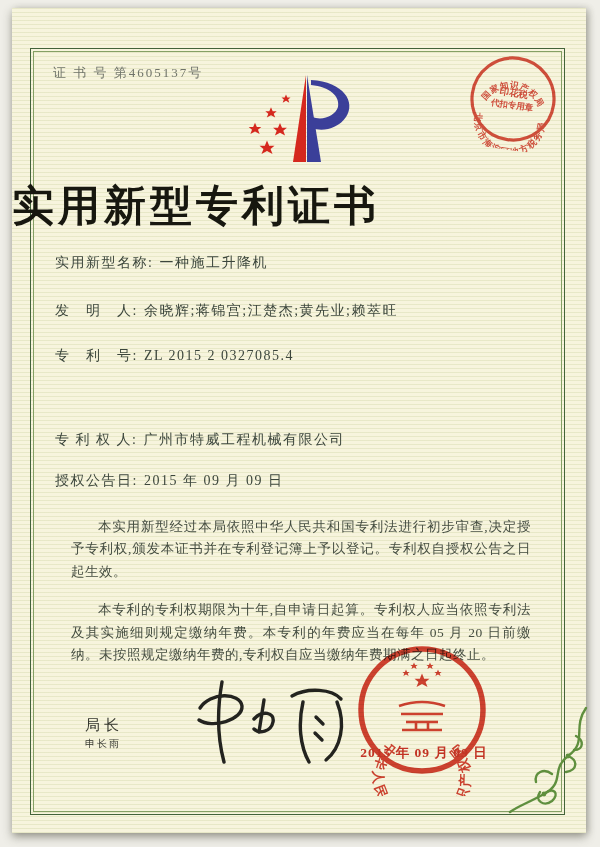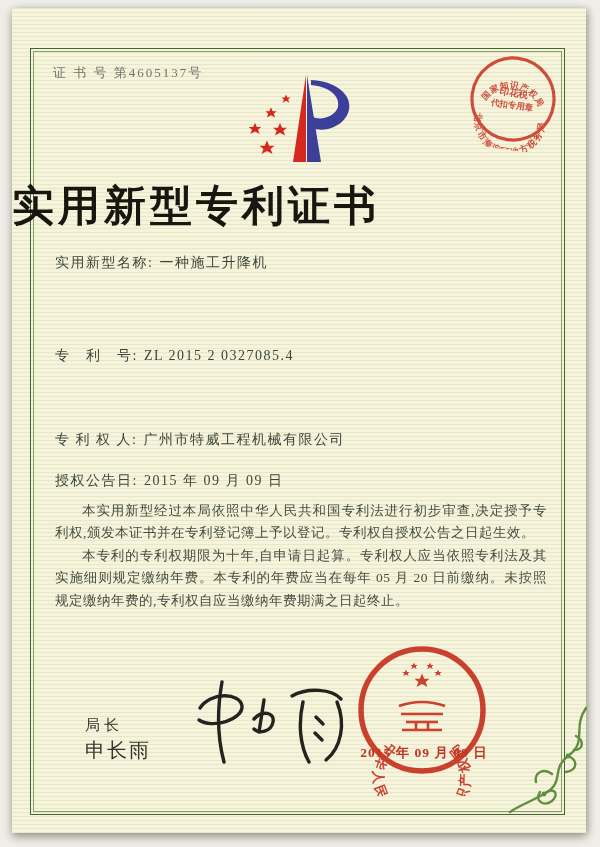--- a/index.html
+++ b/index.html
@@ -26,23 +26,23 @@
     position:absolute;left:0;top:150px;width:100%;text-align:left;
     font-size:42px;font-weight:bold;letter-spacing:4px;color:#17170f;margin-top:20px;
   }
   .field-row{position:absolute;left:43px;font-size:14px;color:#3c463c;letter-spacing:1.5px;white-space:nowrap;}
   .field-row .lbl{margin-right:6px;}
   .r0{top:246px}.r1{top:294px}.r2{top:339px}.r3{top:380px}.r4{top:423px}.r5{top:464px}
   .paras{
     position:absolute;left:43px;top:492px;width:492px;
     font-size:13.5px;line-height:22.4px;color:#464e42;text-align:justify;letter-spacing:.5px;
   }
-  .paras p{margin:0;text-indent:2em;}
+  .paras p{margin:16px;text-indent:2em;}
   .signer-title{position:absolute;left:73px;top:708px;font-size:15px;color:#33352c;letter-spacing:4px;}
-  .signer-name{position:absolute;left:73px;top:729px;font-size:20px;color:#33352c;letter-spacing:2px;text-align:right;}
+  .signer-name{position:absolute;left:73px;top:729px;font-size:10px;color:#33352c;letter-spacing:2px;text-align:right;}
   .signature{position:absolute;left:172px;top:664px;width:178px;height:104px;}
   .office-seal{position:absolute;left:324px;top:616px;width:172px;height:172px;mix-blend-mode:multiply;opacity:.95;}
   .seal-date{
     position:absolute;left:318px;top:736px;width:188px;text-align:center;z-index:5;
     color:#c23324;font-size:13.5px;letter-spacing:1px;font-weight:bold;
   }
   .tax-seal{position:absolute;left:450px;top:40px;width:102px;height:102px;mix-blend-mode:multiply;opacity:.88;transform:rotate(8deg);}
   .footer-page{position:absolute;left:0;top:768px;width:100%;text-align:center;font-size:11.5px;color:#4a4a40;letter-spacing:2px;}
   .flourish{position:absolute;left:494px;top:698px;width:86px;height:112px;}
   svg text{font-family:"Liberation Serif","DejaVu Serif",serif;}
@@ -67,20 +67,23 @@
     <use href="#star5" transform="translate(31,41) scale(0.95)" fill="#d5281e"></use>
     <use href="#star5" transform="translate(15,57) scale(1.05)" fill="#d5281e"></use>
     <use href="#star5" transform="translate(40,58) scale(1.15)" fill="#d5281e"></use>
     <use href="#star5" transform="translate(27,76) scale(1.25)" fill="#d5281e"></use>
   </svg>
 
   <div class="title">实用新型专利证书</div>
 
   <div class="field-row r0">
     <span class="lbl">实用新型名称:</span><span>一种施工升降机</span>
+  </div>
+  <div class="field-row r1">
+    <span class="lbl">发　明　人:</span><span>余晓辉;蒋锦宫;江楚杰;黄先业;赖萃旺</span>
   </div>
   <div class="field-row r2">
     <span class="lbl">专　利　号:</span><span>ZL 2015 2 0327085.4</span>
   </div>
   <div class="field-row r4">
     <span class="lbl">专 利 权 人:</span><span>广州市特威工程机械有限公司</span>
   </div>
   <div class="field-row r5">
     <span class="lbl">授权公告日:</span><span>2015 年 09 月 09 日</span>
   </div>

